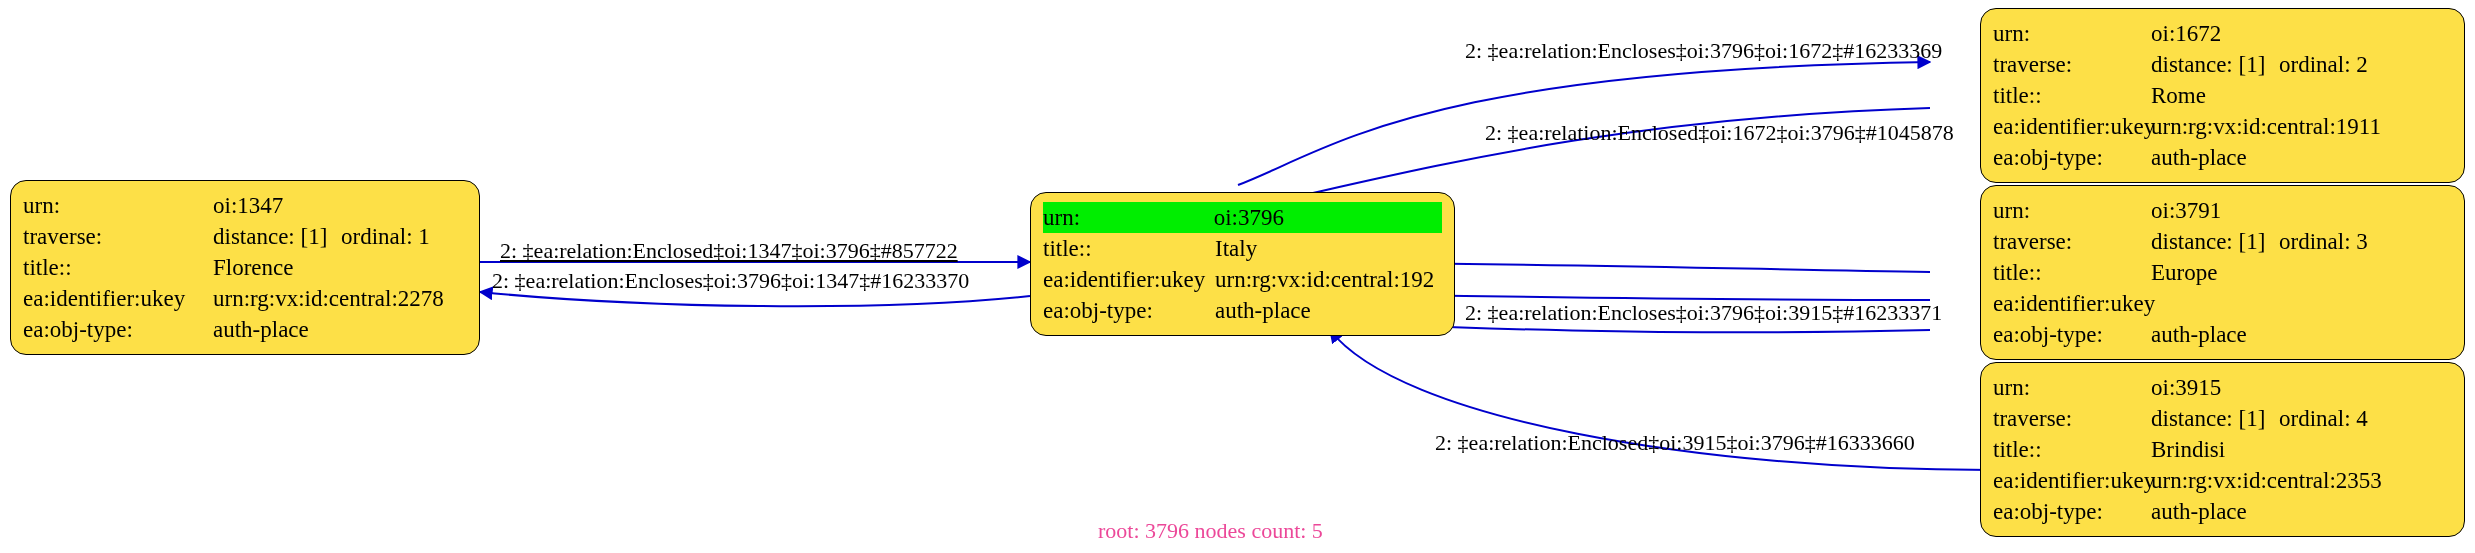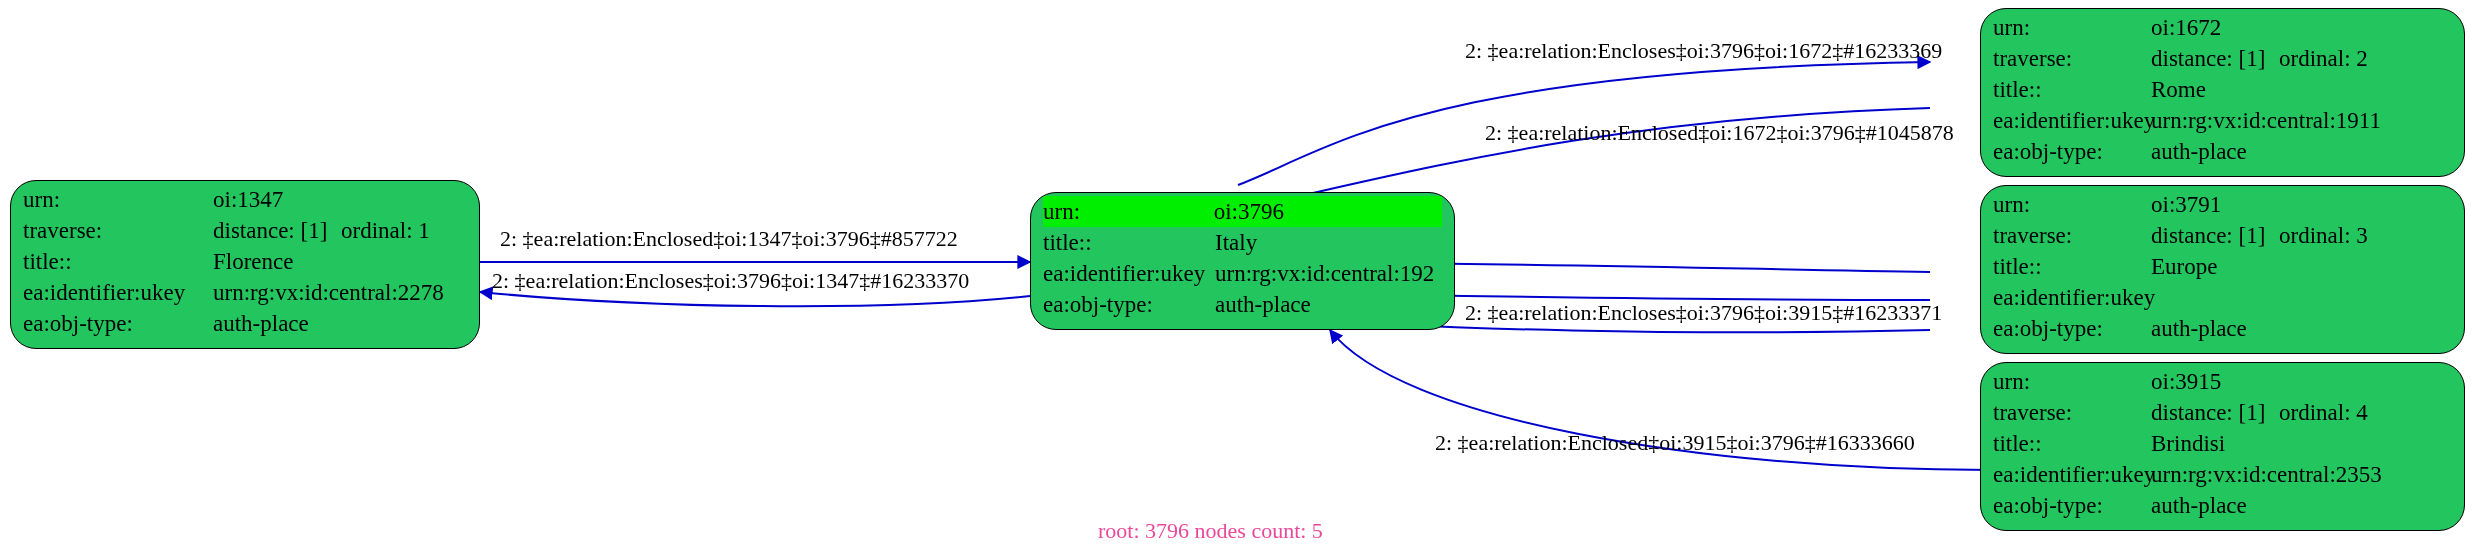--- a/index.html
+++ b/index.html
@@ -20,23 +20,23 @@
     left: 0;
     top: 0;
     width: 2475px;
     height: 553px;
     pointer-events: none;
   }
   .node {
     position: absolute;
     box-sizing: border-box;
     border: 1.4px solid #000000;
-    border-radius: 26px;
-    background: #22c55e;
-    padding: 3px 12px 9px 12px;
+    border-radius: 16px;
+    background: #fde047;
+    padding: 9px 12px 9px 12px;
     overflow: hidden;
   }
   .row {
     display: flex;
     align-items: baseline;
     height: 31px;
     white-space: nowrap;
   }
   .k {
     font-size: 23px;
@@ -210,21 +210,21 @@
     <div class="row">
       <span class="k" style="width:158px;">ea:obj-type:</span>
       <span class="v">auth-place</span>
     </div>
   </div>
 
   <div class="edge-label" style="left:1465px; top:38px;">2: ‡ea:relation:Encloses‡oi:3796‡oi:1672‡#16233369</div>
 
   <div class="edge-label" style="left:1485px; top:120px;">2: ‡ea:relation:Enclosed‡oi:1672‡oi:3796‡#1045878</div>
 
-  <div class="edge-label" style="left:500px; top:226px;">2: ‡ea:relation:Enclosed‡oi:1347‡oi:3796‡#857722</div>
+  <div class="edge-label" style="left:500px; top:238px;text-decoration:underline;">2: ‡ea:relation:Enclosed‡oi:1347‡oi:3796‡#857722</div>
 
   <div class="edge-label" style="left:492px; top:268px;">2: ‡ea:relation:Encloses‡oi:3796‡oi:1347‡#16233370</div>
 
 
 
   <div class="edge-label" style="left:1465px; top:300px;">2: ‡ea:relation:Encloses‡oi:3796‡oi:3915‡#16233371</div>
 
   <div class="edge-label" style="left:1435px; top:430px;">2: ‡ea:relation:Enclosed‡oi:3915‡oi:3796‡#16333660</div>
 
   <div class="footer" style="left:1098px; top:518px;">root: 3796 nodes count: 5</div>

